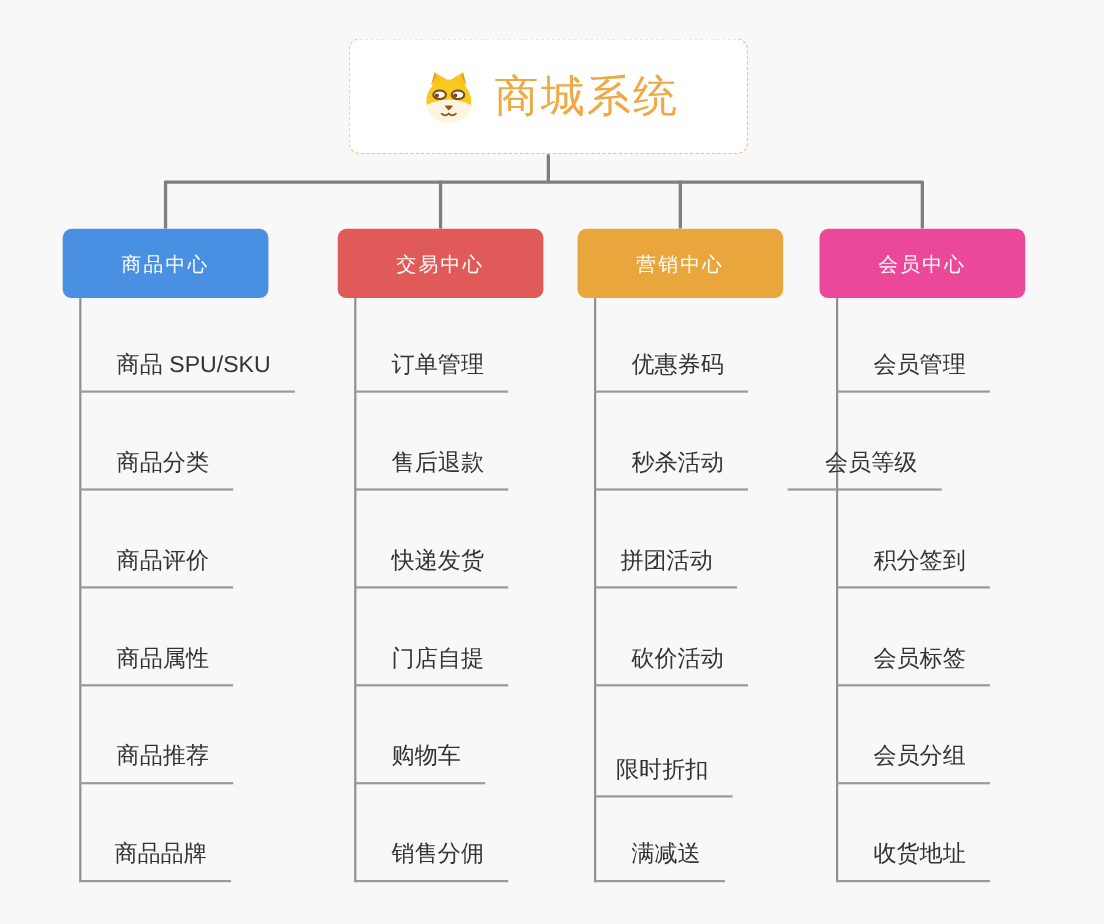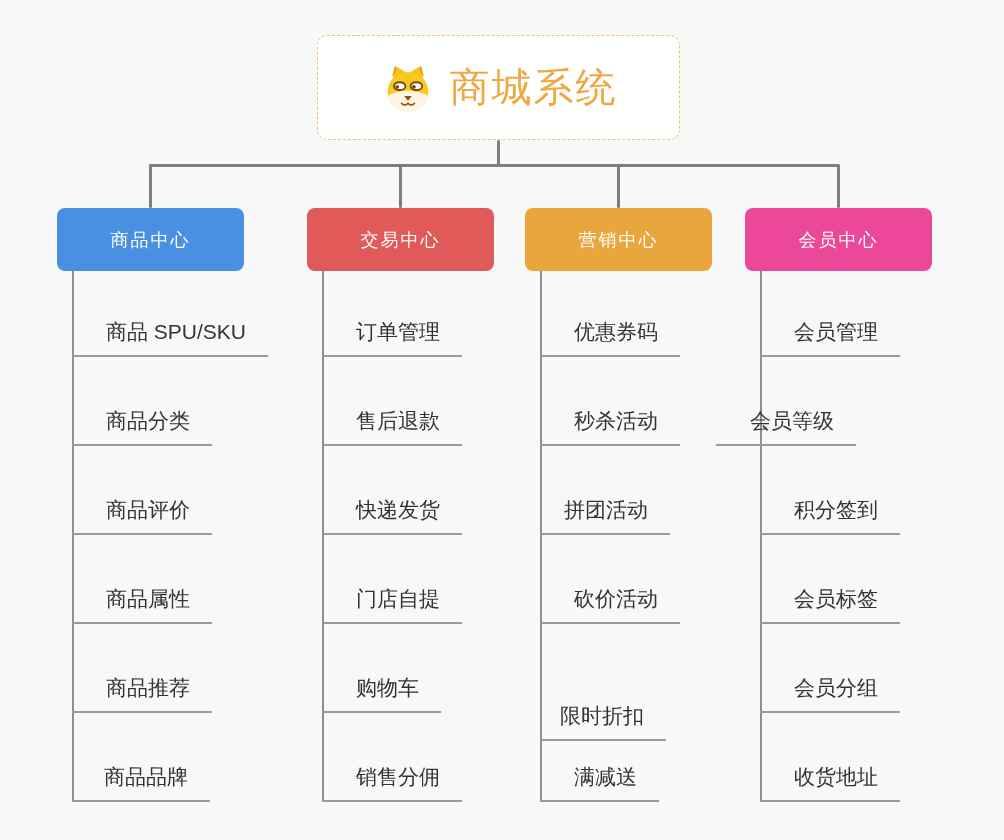--- a/index.html
+++ b/index.html
@@ -112,21 +112,21 @@
       <div class="leaf" style="left: 322px; top: 761px; text-align: center;">销售分佣</div>
       <div class="conn v" style="left: 617px; top: 164px; height: 44px;"></div>
       <div class="branch-box" style="left: 525px; top: 208px; background: rgb(233, 166, 60);">
         <span>营销中心</span>
       </div>
       <div class="childline" style="left: 540px; top: 271px; height: 531px;"></div>
       <div class="leaf" style="left: 540px; top: 316px;">优惠券码</div>
       <div class="leaf" style="left: 540px; top: 405px;">秒杀活动</div>
       <div class="leaf" style="left: 540px; top: 494px; padding-left: 24px;">拼团活动</div>
       <div class="leaf" style="left: 540px; top: 583px;">砍价活动</div>
-      <div class="leaf" style="left: 540px; top: 700px; padding-left: 20px;">限时折扣</div>
+      <div class="leaf" style="left: 540px; top: 684px; padding-left: 20px;">限时折扣</div>
       <div class="leaf" style="left: 540px; top: 761px;">满减送</div>
       <div class="conn v" style="left: 837px; top: 164px; height: 44px;"></div>
       <div class="branch-box" style="left: 745px; top: 208px; background: #ec4899;">
         <span>会员中心</span>
       </div>
       <div class="childline" style="left: 760px; top: 271px; height: 531px;"></div>
       <div class="leaf" style="left: 760px; top: 316px;">会员管理</div>
       <div class="leaf" style="left: 716px; top: 405px;">会员等级</div>
       <div class="leaf" style="left: 760px; top: 494px;">积分签到</div>
       <div class="leaf" style="left: 760px; top: 583px;">会员标签</div>

